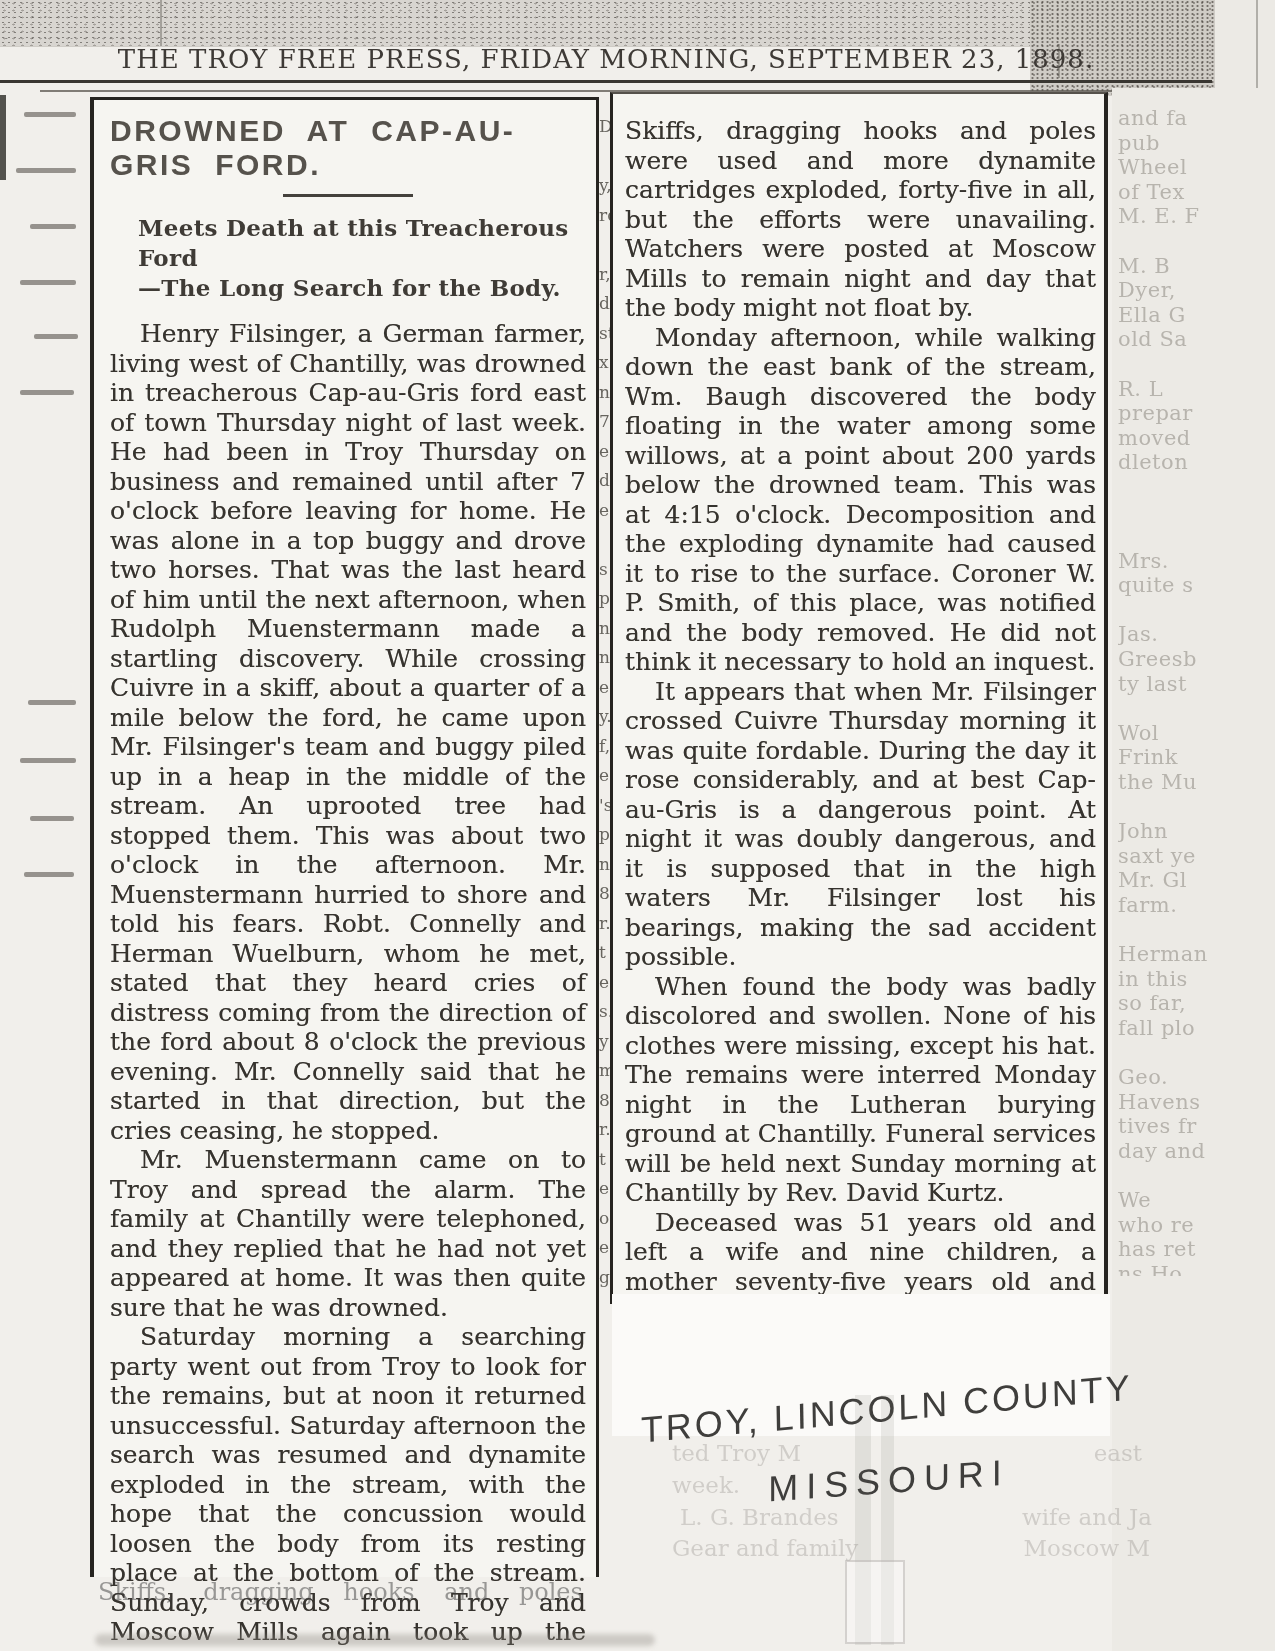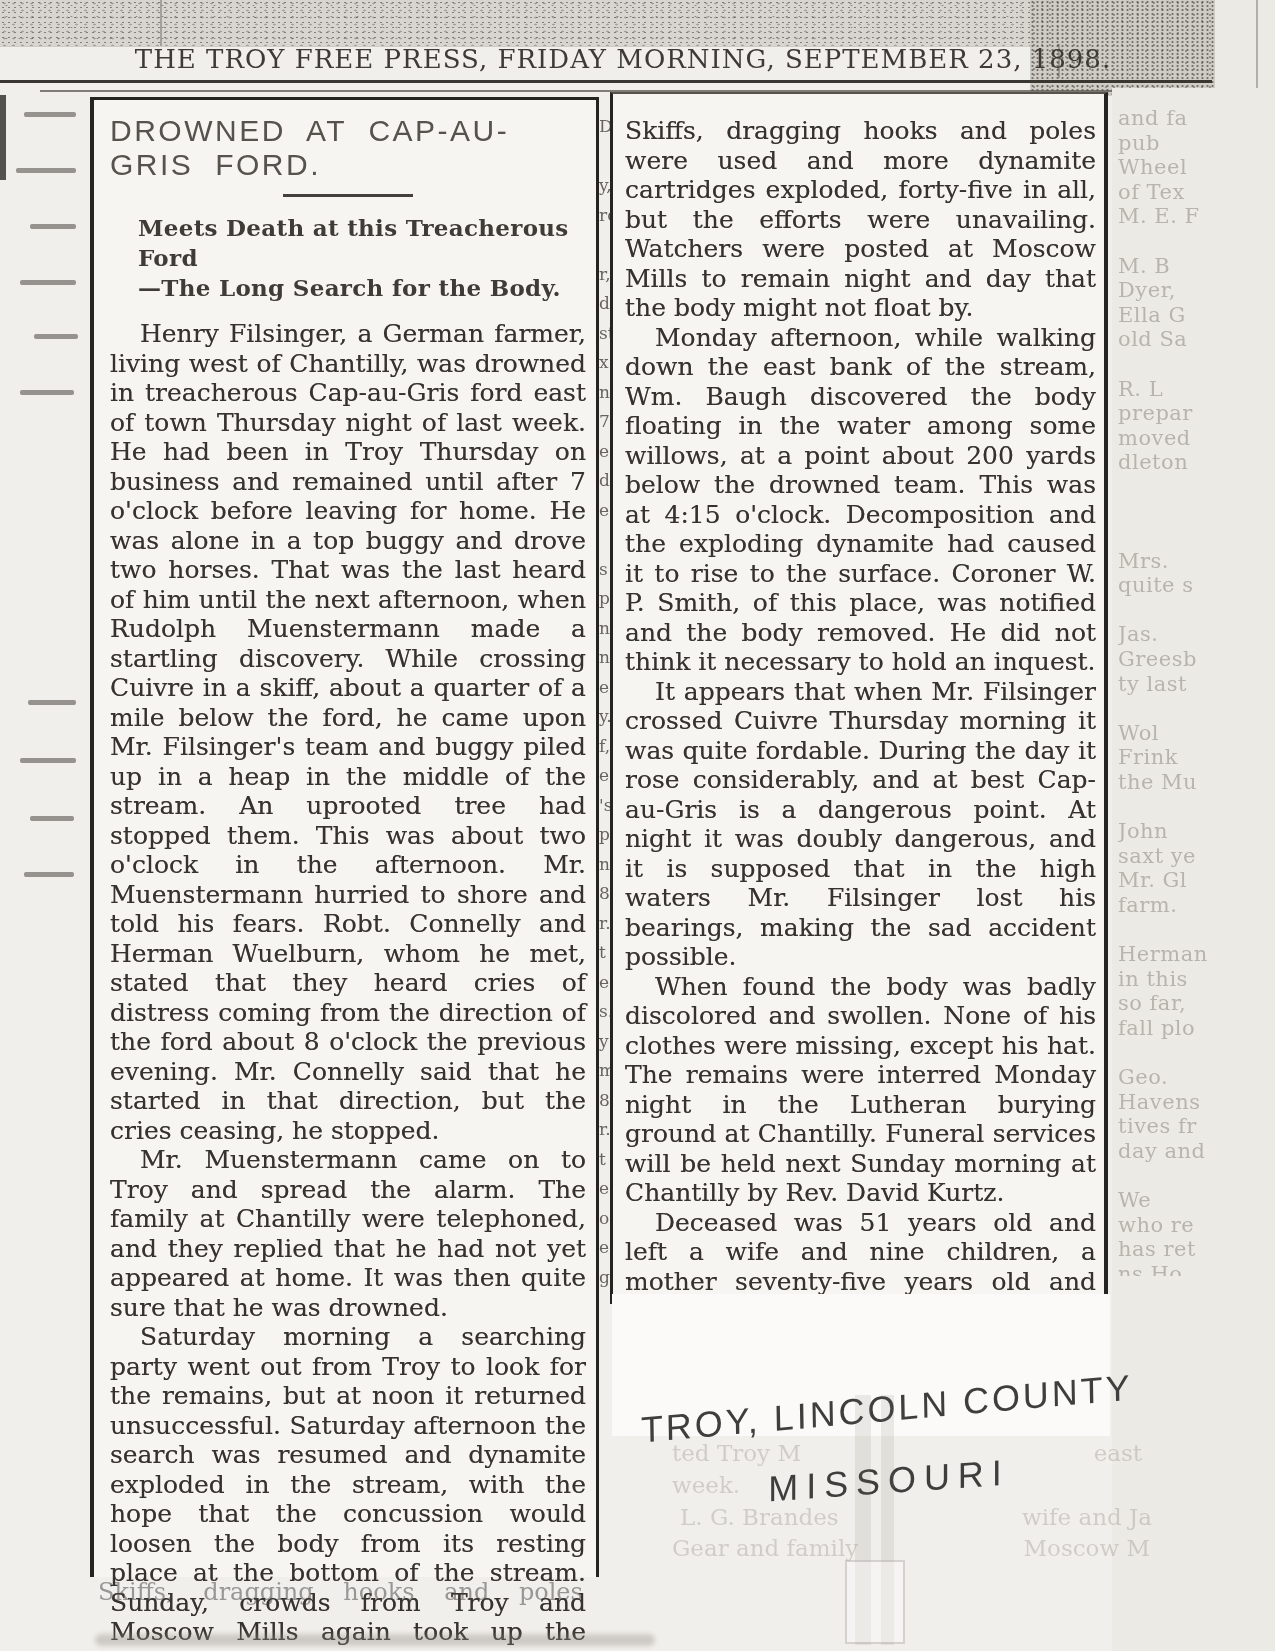--- a/index.html
+++ b/index.html
@@ -20,21 +20,21 @@
       radial-gradient(rgba(80,75,70,.45) 1px, transparent 1.5px);
     background-size:5px 4px, 8px 6px;}
   .top-corner-right{position:absolute;left:1215px;top:0;width:60px;height:96px;background:#eceae5;}
 
   .vline{position:absolute;background:rgba(70,65,58,.35);}
   .vl1{left:160px;top:0;width:2px;height:46px;}
   .vl2{left:1058px;top:44px;width:2px;height:34px;}
   .vl3{left:1256px;top:0;width:2px;height:88px;}
 
   
-  .masthead{position:absolute;left:17px;top:44px;width:1212px;text-align:center;
+  .masthead{position:absolute;left:0;top:44px;width:1212px;text-align:center;
     font-family:"DejaVu Serif",serif;font-size:26px;letter-spacing:1px;color:#3e3a36;}
   .rule1{position:absolute;left:0;top:80px;width:1212px;height:3px;background:#3a3732;}
   .rule2{position:absolute;left:40px;top:90px;width:1235px;height:2px;background:#5a564f;opacity:.75;}
 
   
   .mark{position:absolute;height:5px;background:#4a463f;opacity:.55;border-radius:2px;}
   .edgebar{position:absolute;left:0;top:95px;width:6px;height:85px;background:#2c2a26;opacity:.8;}
 
   
   .margin-strip{position:absolute;left:1112px;top:88px;width:163px;height:1563px;background:#eceae5;}
@@ -43,21 +43,21 @@
   .mf-line{white-space:nowrap;}
 
   
   .left-col{position:absolute;left:90px;top:97px;width:509px;height:1480px;box-sizing:border-box;
     background:#f6f5f1;border-left:4px solid #262420;border-top:3px solid #262420;border-right:3px solid #262420;
     padding:10px 10px 0 16px;}
   .right-col{position:absolute;left:610px;top:92px;width:498px;height:1212px;box-sizing:border-box;
     background:#f6f5f1;border-left:3px solid #262420;border-right:4px solid #262420;border-top:2px solid #56524c;
     padding:22px 8px 0 12px;}
 
-  .headline{font-family:"Liberation Sans",sans-serif;font-size:30px;font-weight:400;
+  .headline{font-family:"Liberation Sans",sans-serif;font-size:30px;font-weight:700;
     letter-spacing:2.5px;word-spacing:11px;color:#56524c;margin:4px 0 12px 0;}
   .headline-rule{width:130px;height:3px;background:#44413c;margin:0 auto 16px auto;}
   .subhead{font-weight:bold;font-size:23px;line-height:30px;color:#3f3b36;margin-bottom:16px;letter-spacing:.3px;}
   .sh-indent{padding-left:28px;}
 
   .body-p{font-size:25px;line-height:29.5px;text-align:justify;text-indent:30px;margin:0;
     color:#36332e;text-shadow:0 0 .5px rgba(55,50,45,.55);}
   .no-indent{text-indent:0;}
 
   

